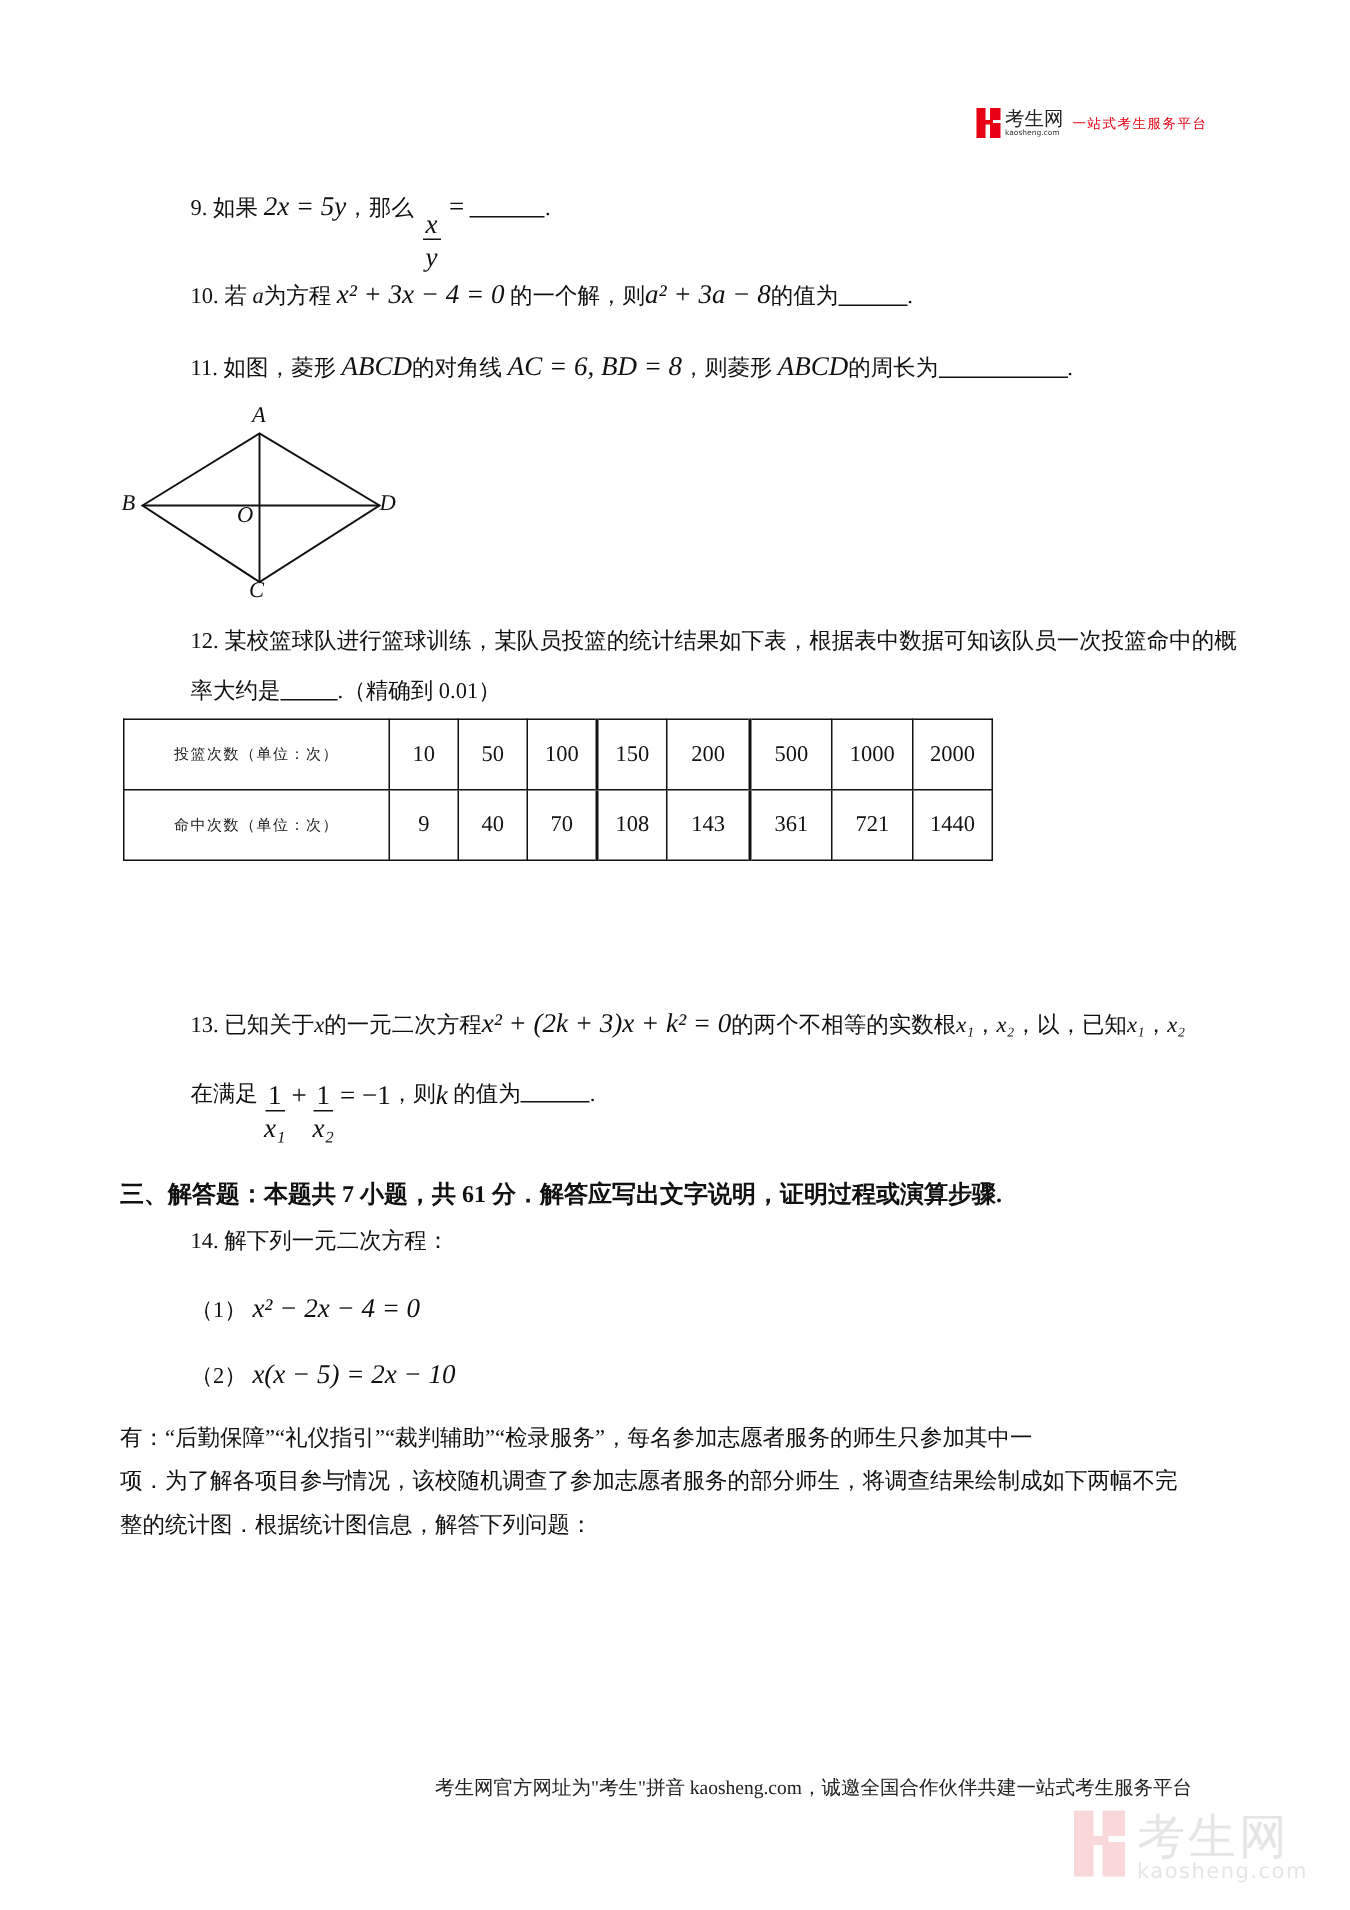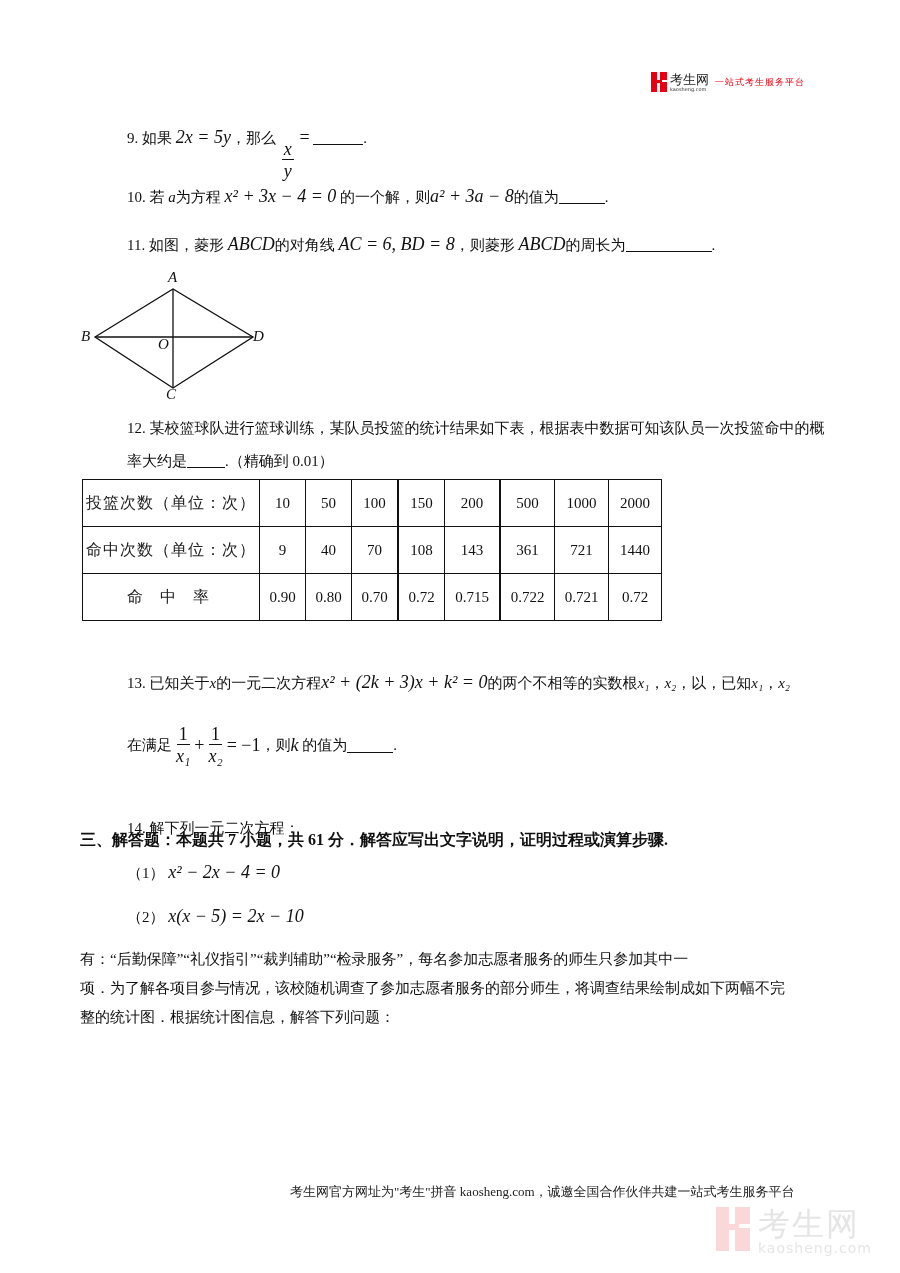--- a/index.html
+++ b/index.html
@@ -28,24 +28,24 @@
     .logo-cn { font-family: "DejaVu Sans", sans-serif; font-size: 13px; color: #222; letter-spacing: 0px; }
     .logo-en { font-family: "DejaVu Sans", sans-serif; font-size: 5px; color: #333; margin-top: 1px; }
     .logo-slogan { margin-left: 6px; font-family: "DejaVu Sans", sans-serif; font-size: 9px; color: #e60012; letter-spacing: 1px; }
 
     
     .figure { position: absolute; left: 78px; top: 268px; width: 200px; height: 140px; }
 
     
     table.stats { position: absolute; left: 82px; top: 479px; border-collapse: collapse; font-size: 15px; }
     table.stats td { border: 1px solid #111; text-align: center; height: 46px; padding: 0; }
-    table.stats td.head { width: 176px; font-family: "DejaVu Serif", serif; font-size: 16px; letter-spacing: 1px; color: #222; }
+    table.stats td.head { width: 176px; font-family: "DejaVu Serif", serif; font-size: 10px; letter-spacing: 1px; color: #222; }
     table.stats td.thick-l { border-left: 2px solid #111; }
 
-    .section-title { position: absolute; left: 80px; top: 786px; font-weight: bold; font-size: 16px; white-space: nowrap; font-family: "Liberation Serif", "DejaVu Serif", serif; margin-top: 44px; }
+    .section-title { position: absolute; left: 80px; top: 786px; font-weight: bold; font-size: 16px; white-space: nowrap; font-family: "Liberation Serif", "DejaVu Serif", serif; }
 
     .para { position: absolute; left: 80px; width: 740px; font-size: 15px; line-height: 29px; }
 
     .footer { position: absolute; left: 290px; top: 1183px; font-size: 13px; white-space: nowrap; color: #222; }
 
     .watermark { position: absolute; left: 716px; top: 1207px; display: flex; align-items: flex-start; opacity: 0.9; }
     .wm-mark { width: 34px; height: 44px; position: relative; }
     .wm-mark div { position: absolute; background: #fad4d6; }
     .wm-text { margin-left: 8px; display: flex; flex-direction: column; }
     .wm-cn { font-family: "DejaVu Sans", sans-serif; font-size: 32px; color: #e3e3e3; line-height: 34px; letter-spacing: 2px; }
@@ -136,39 +136,28 @@
     <td class="head">命中次数（单位：次）</td>
     <td>9</td>
     <td>40</td>
     <td>70</td>
     <td class="thick-l">108</td>
     <td>143</td>
     <td class="thick-l">361</td>
     <td>721</td>
     <td>1440</td>
   </tr>
-  <tr>
-    <td class="head" style="letter-spacing:6px;">命 中 率</td>
-    <td>0.90</td>
-    <td>0.80</td>
-    <td>0.70</td>
-    <td class="thick-l">0.72</td>
-    <td>0.715</td>
-    <td class="thick-l">0.722</td>
-    <td>0.721</td>
-    <td>0.72</td>
-  </tr>
 </tbody>
   </table>
 
 <div class="line" style="top:672px;">
   <span>13.</span>
   <span>已知关于</span><span class="it">x</span><span>的一元二次方程</span><span class="math it">x² + (2k + 3)x + k² = 0</span><span>的两个不相等的实数根</span><span class="it">x₁</span><span>，</span><span class="it">x₂</span><span>，以，已知</span><span class="it">x₁</span><span>，</span><span class="it">x₂</span>
 </div>
-<div class="line" style="top:720px;height:50px;display:flex;align-items:center;">
+<div class="line" style="top:720px;height:50px;display:flex;align-items:flex-start;">
   <span>在满足</span>
   <span class="frac math">
     <span class="num">1</span>
     <span class="den it">x₁</span>
   </span>
   <span class="math">+</span>
   <span class="frac math">
     <span class="num">1</span>
     <span class="den it">x₂</span>
   </span>

